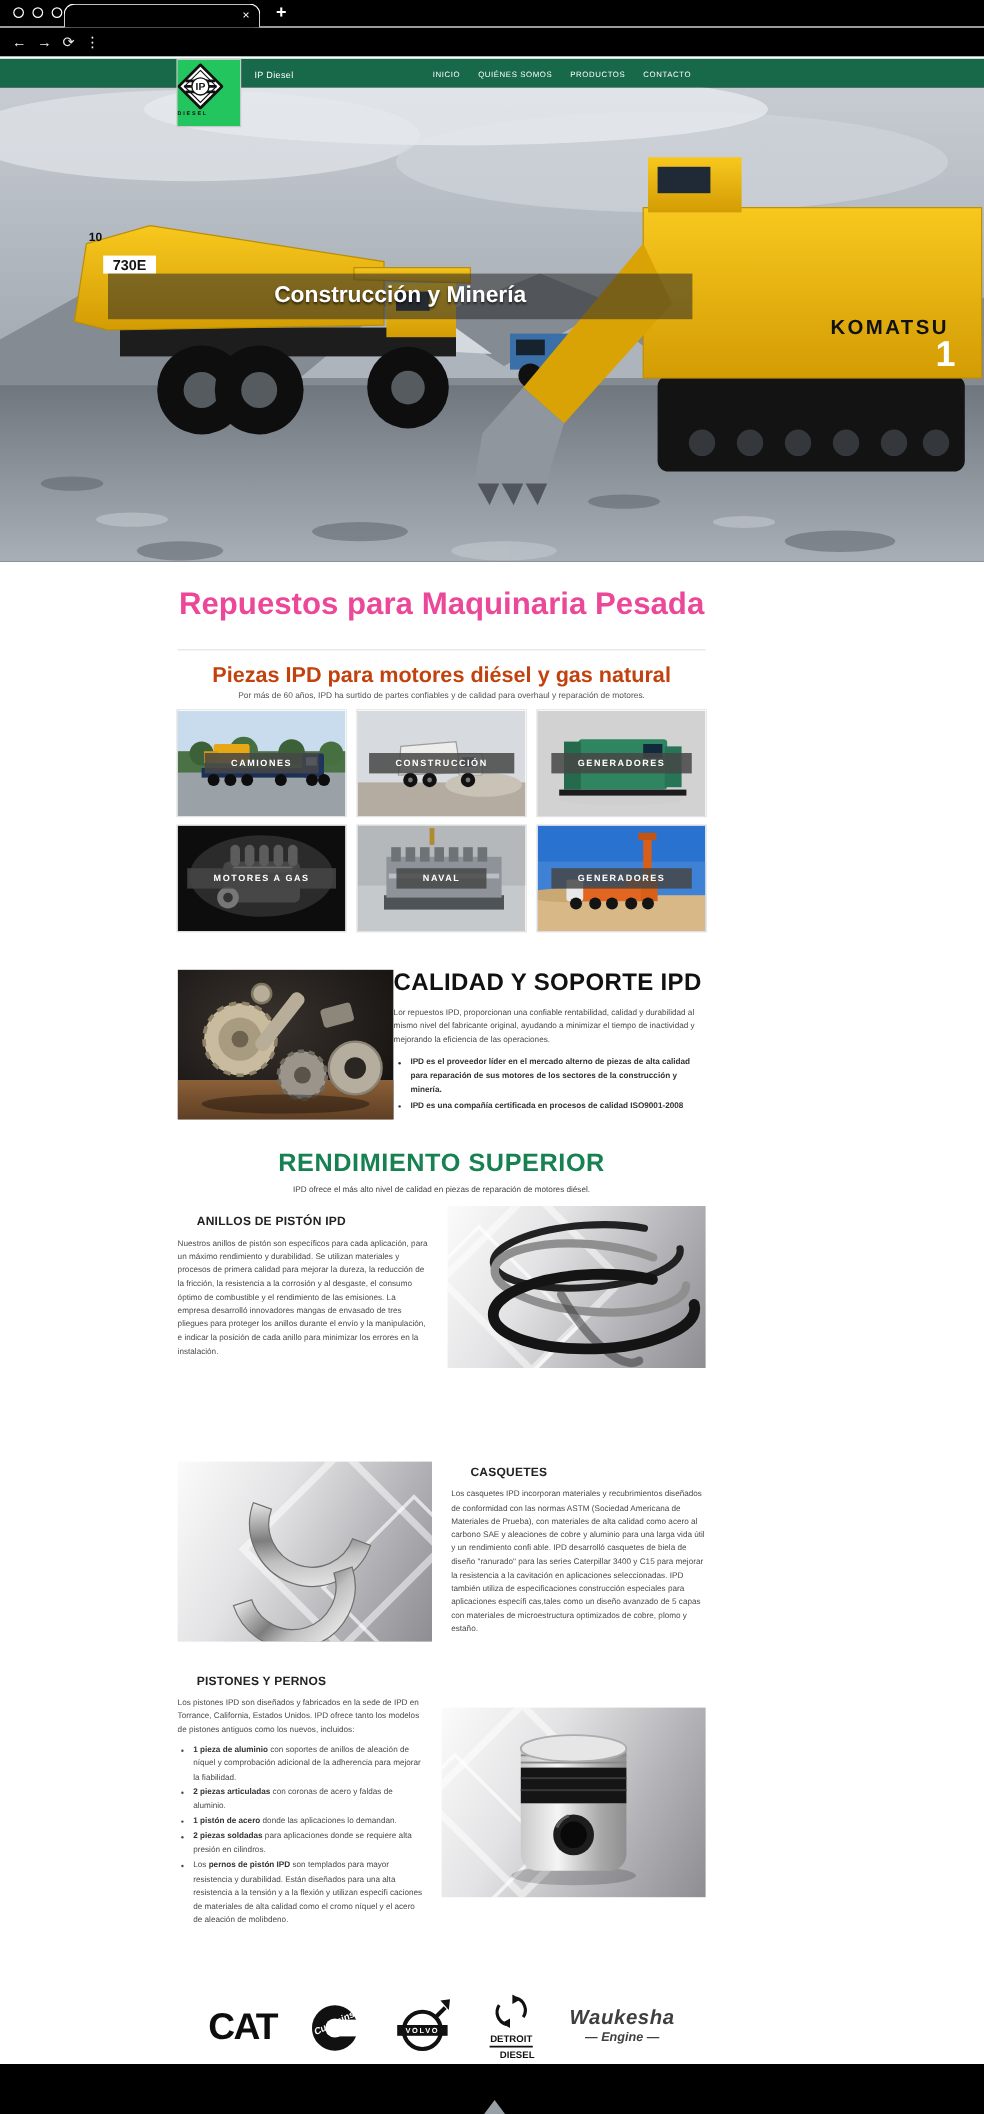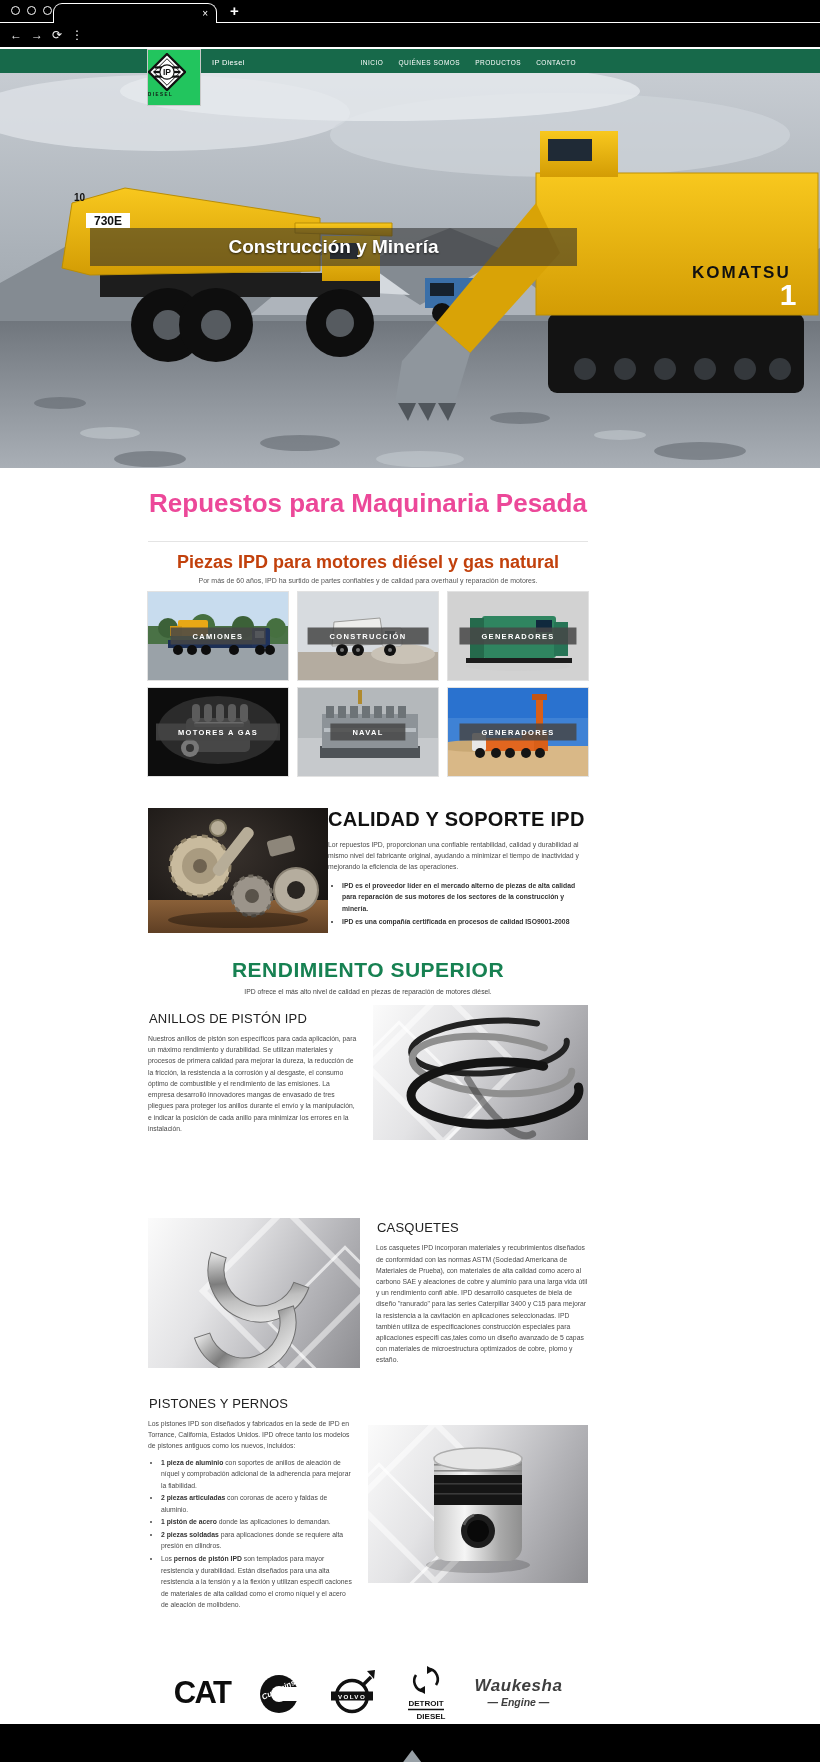--- a/index.html
+++ b/index.html
@@ -60,21 +60,21 @@
   .body-text { font-size:6.8px; color:#4a4a4a; line-height:1.65; margin:0; }
   .calidad ul { margin:7px 0 0 14px; padding:0; }
   .calidad li { font-size:6.8px; font-weight:bold; color:#333; line-height:1.7; margin-bottom:2px; }
   
   .rendimiento { text-align:center; margin-top:25px; }
   .rendimiento-heading { font-size:21px; font-weight:900; color:#178152; letter-spacing:.5px; margin:6px 0 6px; }
   .rendimiento-sub { font-size:6.8px; color:#444; margin:0; }
   
   .feature { display:flex; gap:16px; align-items:center; }
   .feature-text { flex:1; }
-  .feature-heading { font-size:13px; font-weight:normal; color:#222; margin:0 1px 7px; letter-spacing:.2px; }
+  .feature-heading { font-size:10px; font-weight:bold; color:#222; margin:0 16px 7px; letter-spacing:.2px; }
   .product-img { flex:none; position:relative; overflow:hidden;
     background:linear-gradient(118deg,#fbfbfb 0%,#e3e3e5 35%,#b3b3b7 70%,#8e8e92 100%); }
   .product-img svg { position:relative; z-index:2; width:100%; height:100%; display:block; }
   .dm { position:absolute; border:6px solid rgba(255,255,255,.5); transform:rotate(45deg); z-index:1; }
   .dm.thin { border-width:3px; border-color:rgba(255,255,255,.65); }
   .anillos { margin-top:10px; }
   .anillos .product-img { width:215px; height:135px; }
   .anillos .dm1 { left:14px; top:6px; width:112px; height:112px; }
   .anillos .dm2 { left:-34px; top:40px; width:120px; height:120px; }
   .casquetes { margin-top:78px; }

